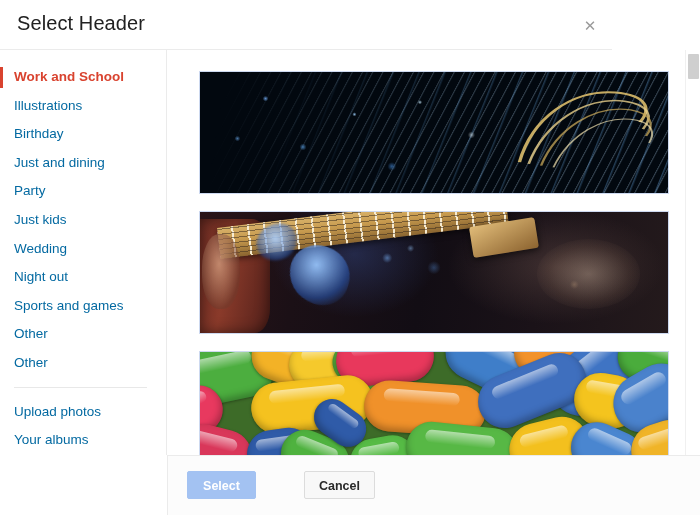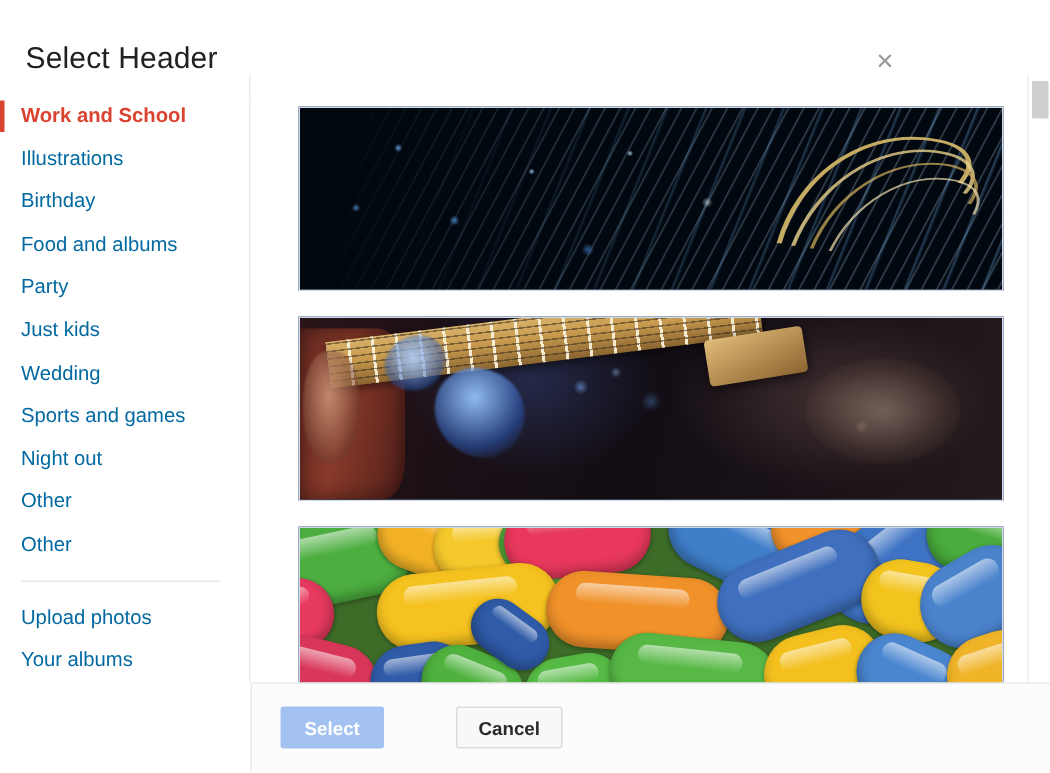--- a/index.html
+++ b/index.html
@@ -20,21 +20,21 @@
     width: 700px;
     height: 515px;
     background: #ffffff;
     box-sizing: border-box;
     overflow: hidden;
   }
 
   
   .dialog-header {
     position: absolute;
-    left: 0; top: 16px;
+    left: 0; top: 0;
     width: 612px; height: 50px;
     border-bottom: 1px solid #ebebeb;
     box-sizing: border-box;
     background: #ffffff;
   }
   .dialog-title {
     position: absolute;
     left: 17px; top: 12px;
     font-size: 20px;
     color: #212121;
@@ -375,26 +375,26 @@
     <div class="close-btn">✕</div>
   </div>
 
   <div class="dialog-body">
 
     <div class="sidebar">
       <div class="nav-list">
         <div class="nav-item active"><span>Work and School</span></div>
         <div class="nav-item"><span>Illustrations</span></div>
         <div class="nav-item"><span>Birthday</span></div>
-        <div class="nav-item"><span>Food and albums</span></div>
+        <div class="nav-item"><span>Just and dining</span></div>
         <div class="nav-item"><span>Party</span></div>
         <div class="nav-item"><span>Just kids</span></div>
         <div class="nav-item"><span>Wedding</span></div>
+        <div class="nav-item"><span>Night out</span></div>
         <div class="nav-item"><span>Sports and games</span></div>
-        <div class="nav-item"><span>Night out</span></div>
         <div class="nav-item"><span>Other</span></div>
         <div class="nav-item"><span>Other</span></div>
       </div>
       <div class="nav-sep"></div>
       <div class="nav-list-secondary">
         <div class="nav-item"><span>Upload photos</span></div>
         <div class="nav-item"><span>Your albums</span></div>
       </div>
     </div>
 

